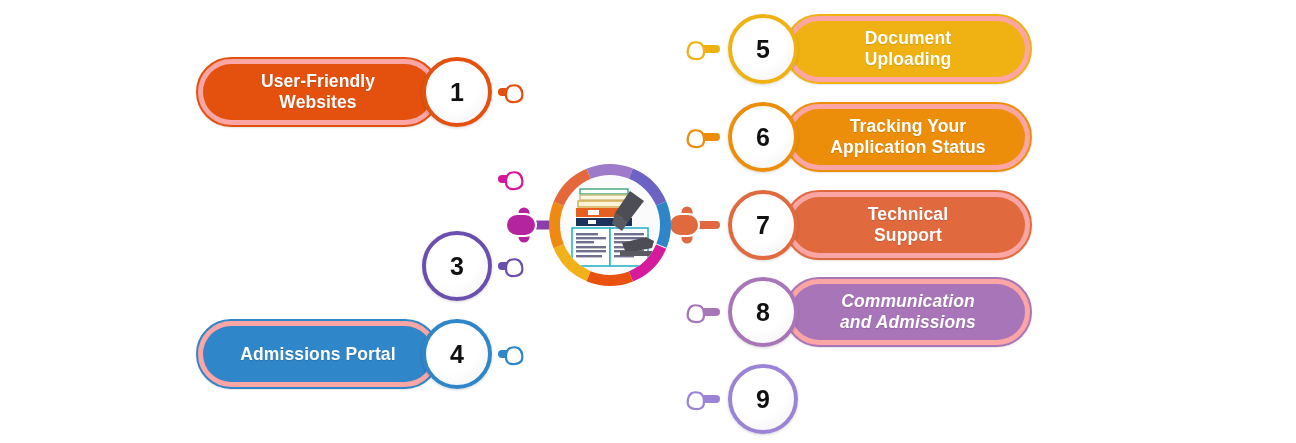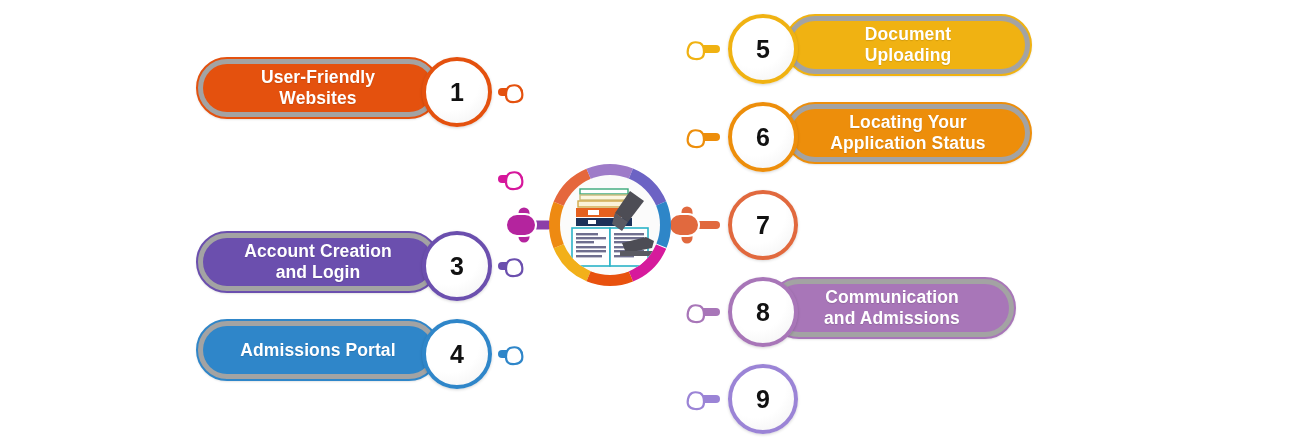--- a/index.html
+++ b/index.html
@@ -12,24 +12,24 @@
   #stage{position:relative;width:1296px;height:443px;}
 
   
   #wires{position:absolute;left:0;top:0;width:1296px;height:443px;}
 
   
   .item{position:absolute;height:70px;}
 
   
   .pill{
-    position:absolute;top:0;height:62px;
+    position:absolute;top:0;height:70px;
     border-radius:36px;
     border:2.5px solid var(--c);
-    background:#a3a3a3;
+    background:#fca5a5;
     box-sizing:border-box;
     box-shadow:0 1px 2px rgba(0,0,0,.10);
   }
   .pill-fill{
     position:absolute;left:5px;top:5px;right:5px;bottom:5px;
     border-radius:30px;
     background:var(--c);
     display:flex;align-items:center;justify-content:center;
     box-sizing:border-box;
   }
@@ -174,26 +174,20 @@
 Websites</div>
       </div>
     </div>
     <div class="num">
       <span>1</span>
     </div>
   </div>
 
 
   <div class="item left-row" style="left:196px;top:231px;width:296px;--c:#6B4FAE;">
-    <div class="pill" style="left:0;width:244px;">
-      <div class="pill-fill">
-        <div class="pill-label">Account Creation
-and Login</div>
-      </div>
-    </div>
     <div class="num">
       <span>3</span>
     </div>
   </div>
 
   <div class="item left-row" style="left:196px;top:319px;width:296px;--c:#2F86C9;">
     <div class="pill" style="left:0;width:244px;">
       <div class="pill-fill">
         <div class="pill-label">Admissions Portal</div>
       </div>
@@ -268,37 +262,43 @@
       </div>
     </div>
     <div class="num">
       <span>5</span>
     </div>
   </div>
 
   <div class="item right-row" style="left:728px;top:102px;width:304px;--c:#ED8E0B;">
     <div class="pill" style="right:0;width:248px;">
       <div class="pill-fill">
-        <div class="pill-label">Locating Your
+        <div class="pill-label">Tracking Your
 Application Status</div>
       </div>
     </div>
     <div class="num">
       <span>6</span>
     </div>
   </div>
 
   <div class="item right-row" style="left:728px;top:190px;width:304px;--c:#E1693E;">
+    <div class="pill" style="right:0;width:248px;">
+      <div class="pill-fill">
+        <div class="pill-label">Technical
+Support</div>
+      </div>
+    </div>
     <div class="num">
       <span>7</span>
     </div>
   </div>
 
   <div class="item right-row" style="left:728px;top:277px;width:304px;--c:#A876B8;">
-    <div class="pill" style="right:16px;width:248px;">
+    <div class="pill" style="right:0;width:248px;font-style:italic;">
       <div class="pill-fill">
         <div class="pill-label">Communication
 and Admissions</div>
       </div>
     </div>
     <div class="num">
       <span>8</span>
     </div>
   </div>
 

